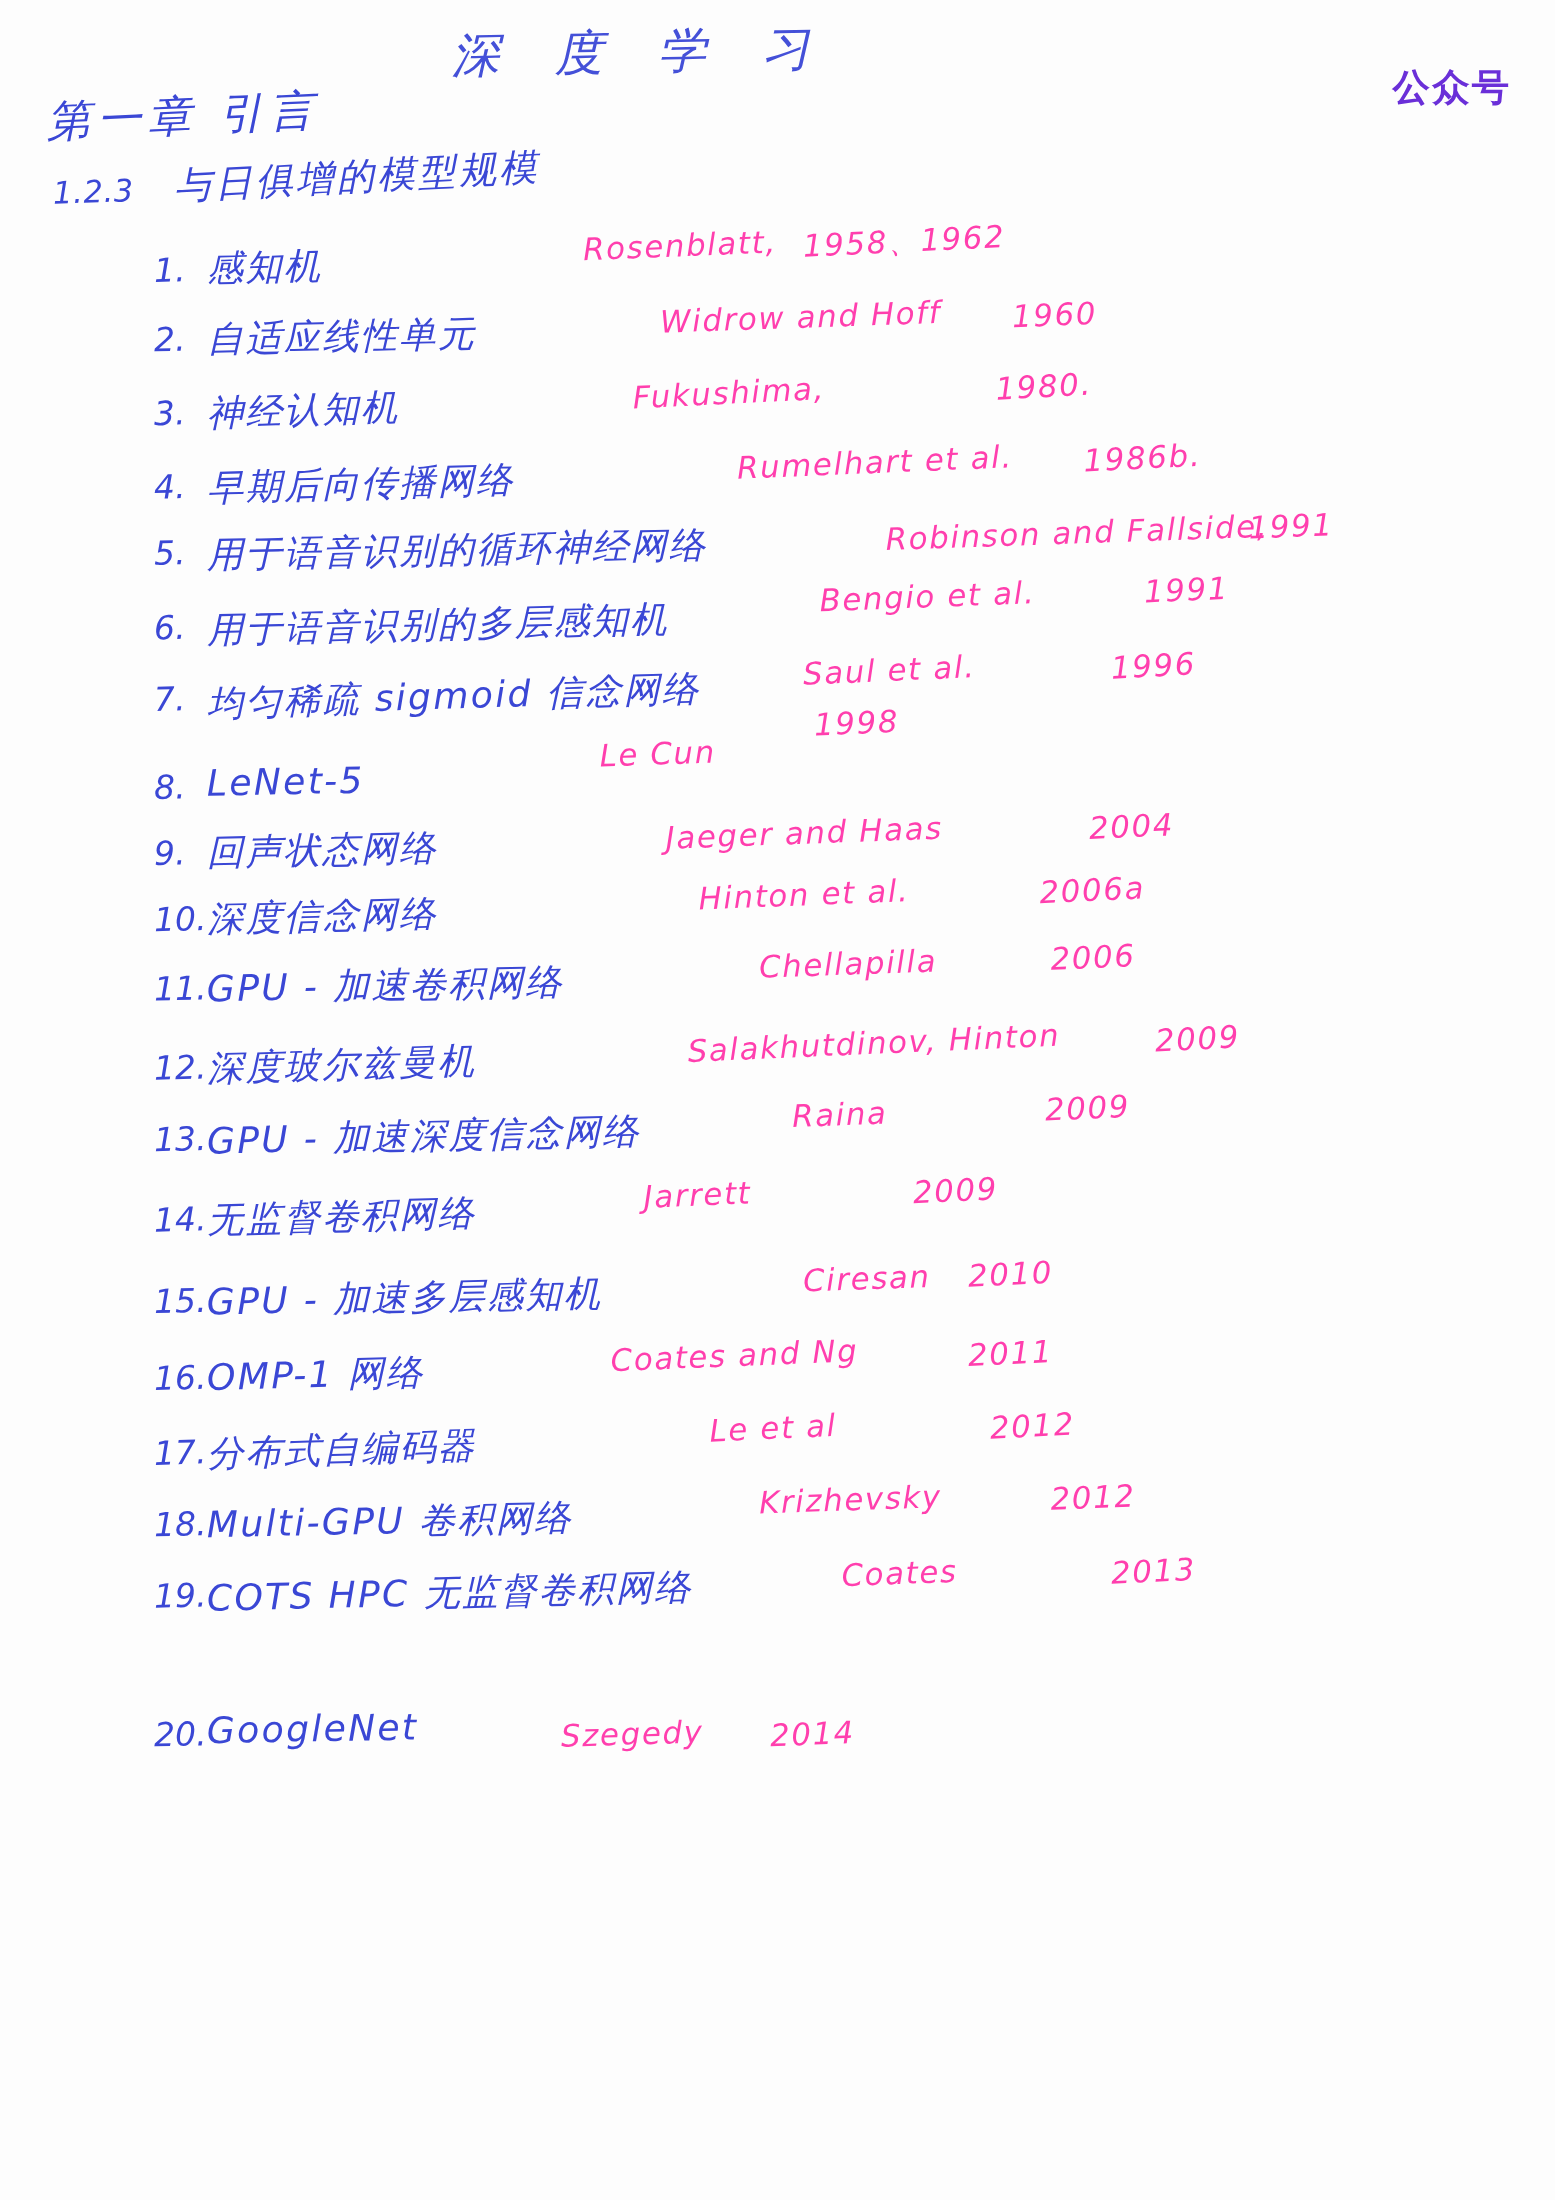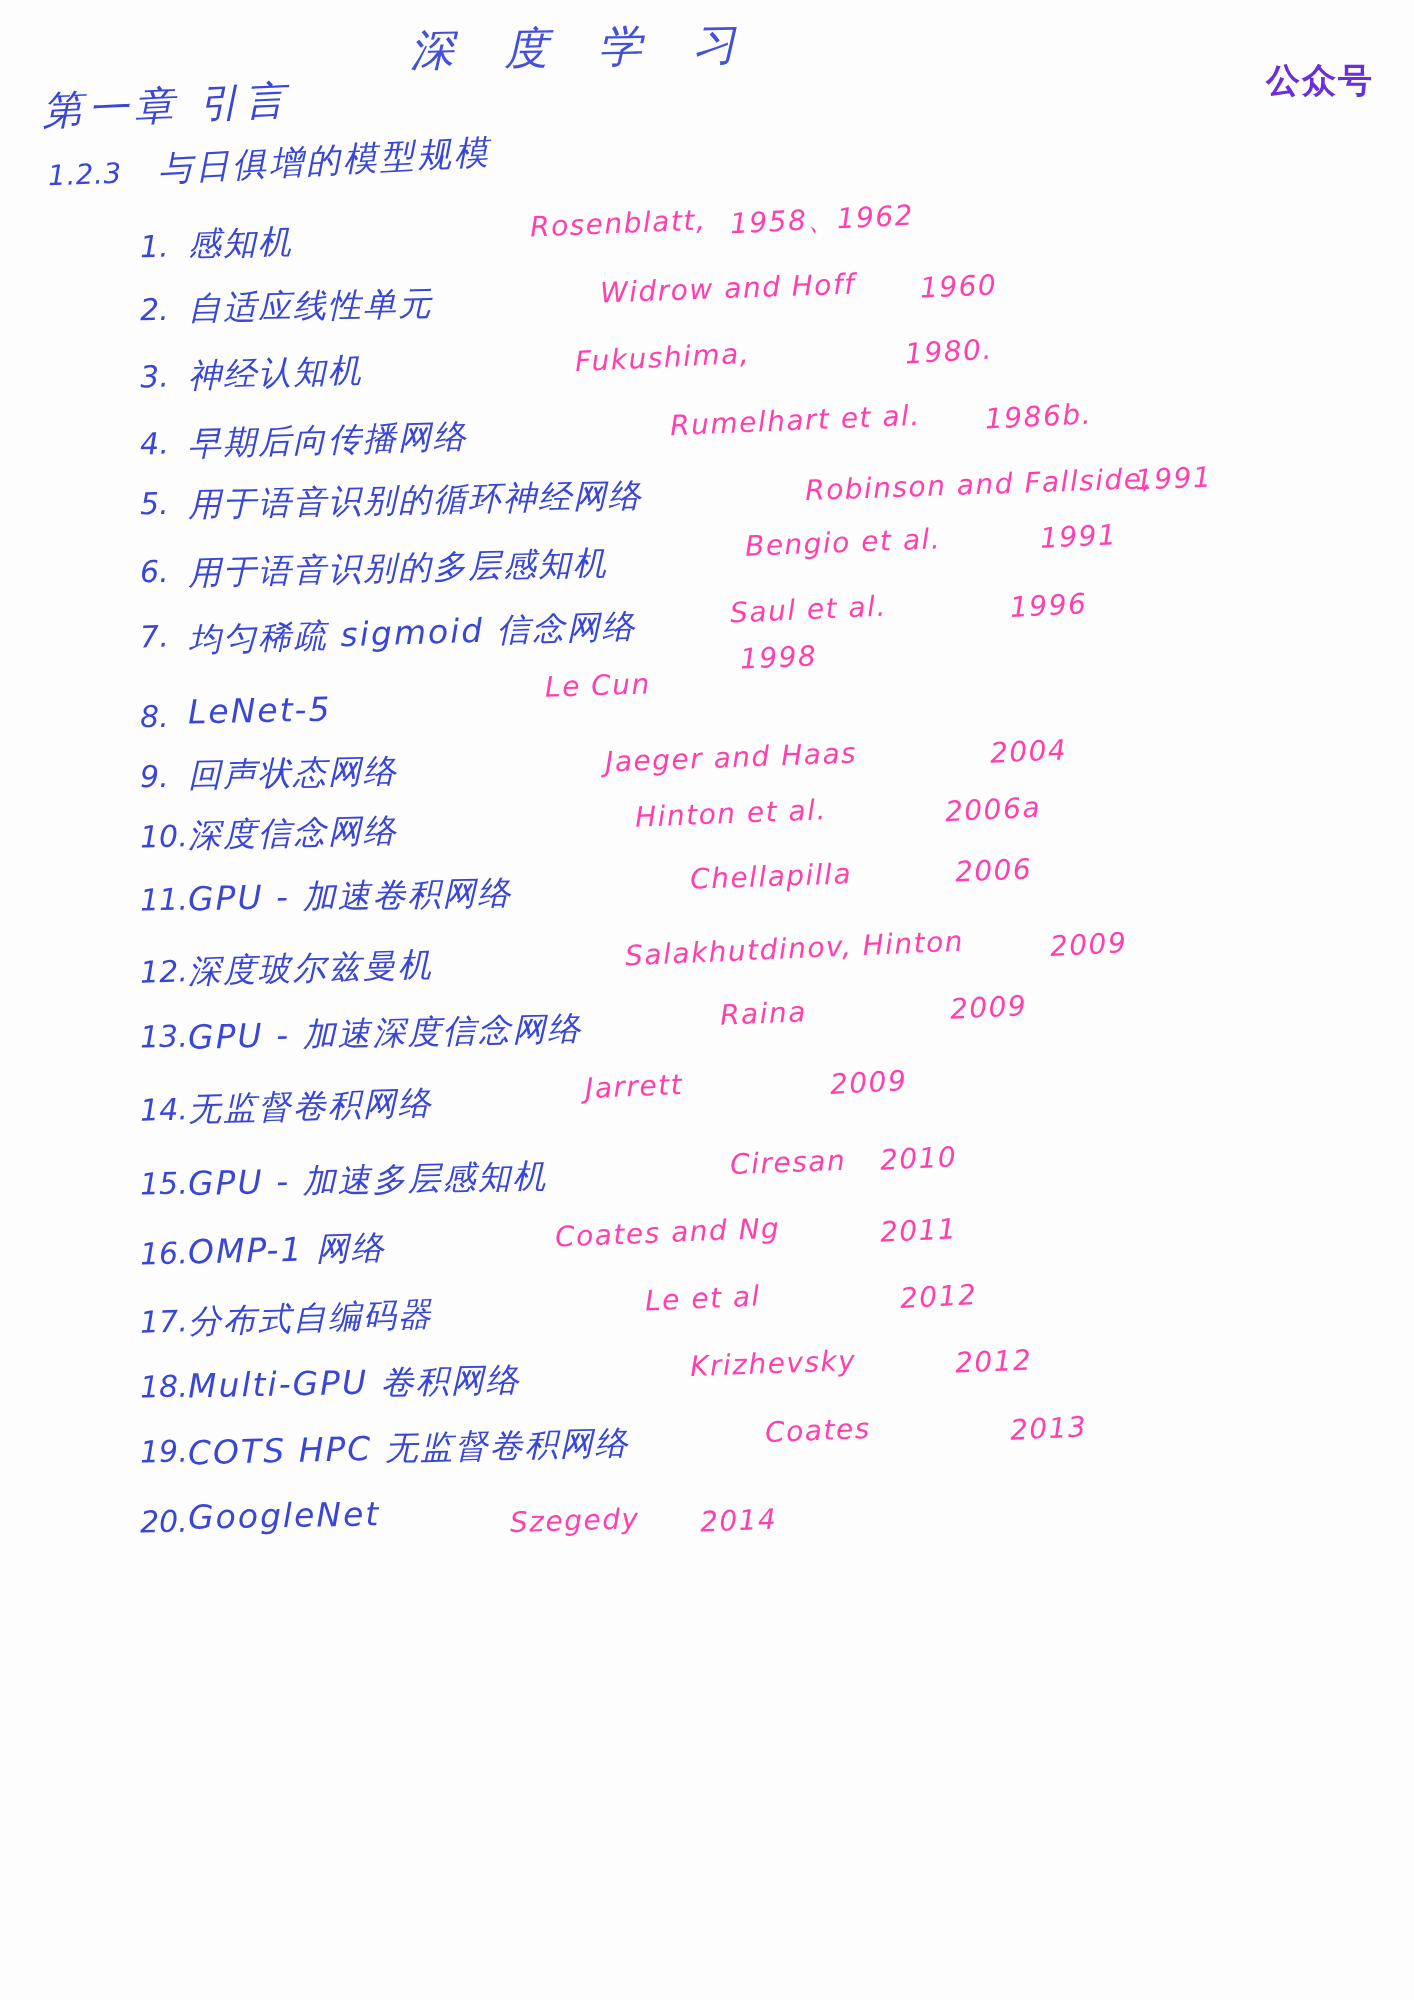--- a/index.html
+++ b/index.html
@@ -263,21 +263,21 @@
         <span class="item" style="top: 6px; transform: rotate(-1.2deg);">Multi-GPU 卷积网络</span>
         <span class="ref" style="left: 690px; top: -8px; transform: rotate(-2deg);">Krizhevsky</span>
         <span class="year" style="left: 955px; top: -10px; transform: rotate(-2.4deg);">2012</span>
       </div>
       <div class="row" style="top: 1420px;">
         <span class="idx" style="top: 14px; transform: rotate(-1.4deg);">19.</span>
         <span class="item" style="top: 6px; transform: rotate(-1.4deg);">COTS HPC 无监督卷积网络</span>
         <span class="ref" style="left: 765px; top: -6px; transform: rotate(-2.2deg);">Coates</span>
         <span class="year" style="left: 1010px; top: -8px; transform: rotate(-2.6deg);">2013</span>
       </div>
-      <div class="row" style="top: 1490px;">
+      <div class="row" style="top: 1546px;">
         <span class="idx" style="top: 14px; transform: rotate(-1deg);">20.</span>
         <span class="item" style="top: 6px; transform: rotate(-1deg);">GoogleNet</span>
         <span class="ref" style="left: 510px; top: 14px; transform: rotate(-1.8deg);">Szegedy</span>
         <span class="year" style="left: 700px; top: 14px; transform: rotate(-2.2deg);">2014</span>
       </div>
     </div>
 
 </div>
 
 </body></html>

